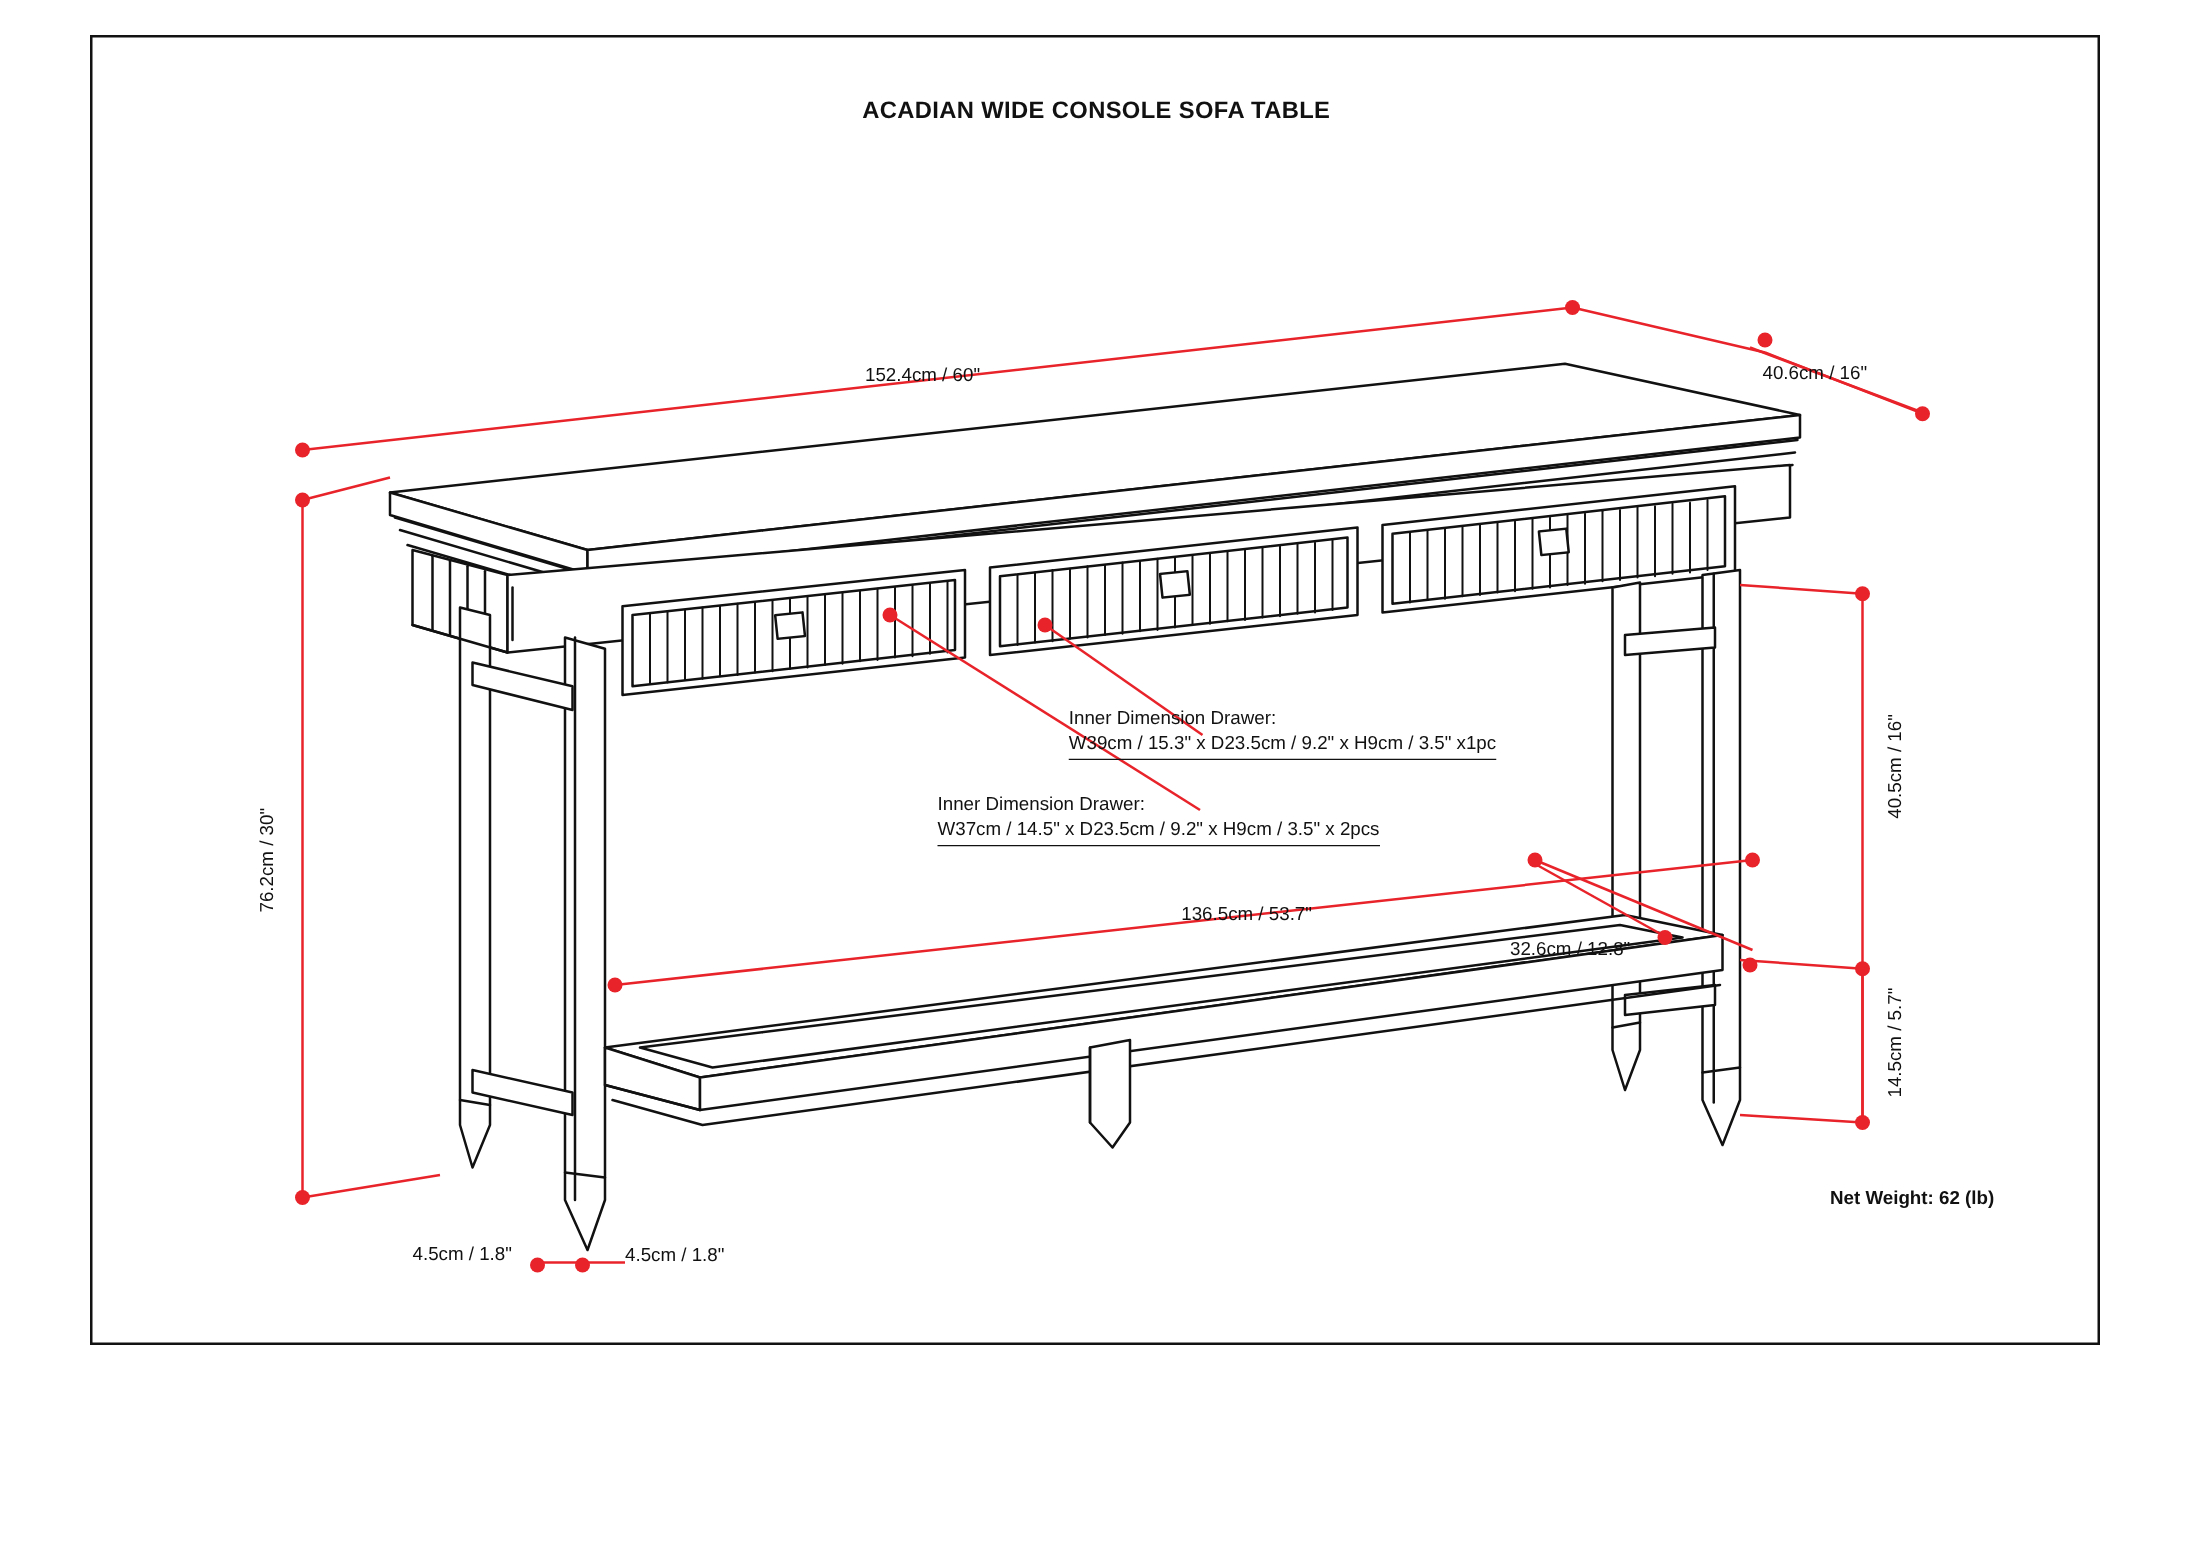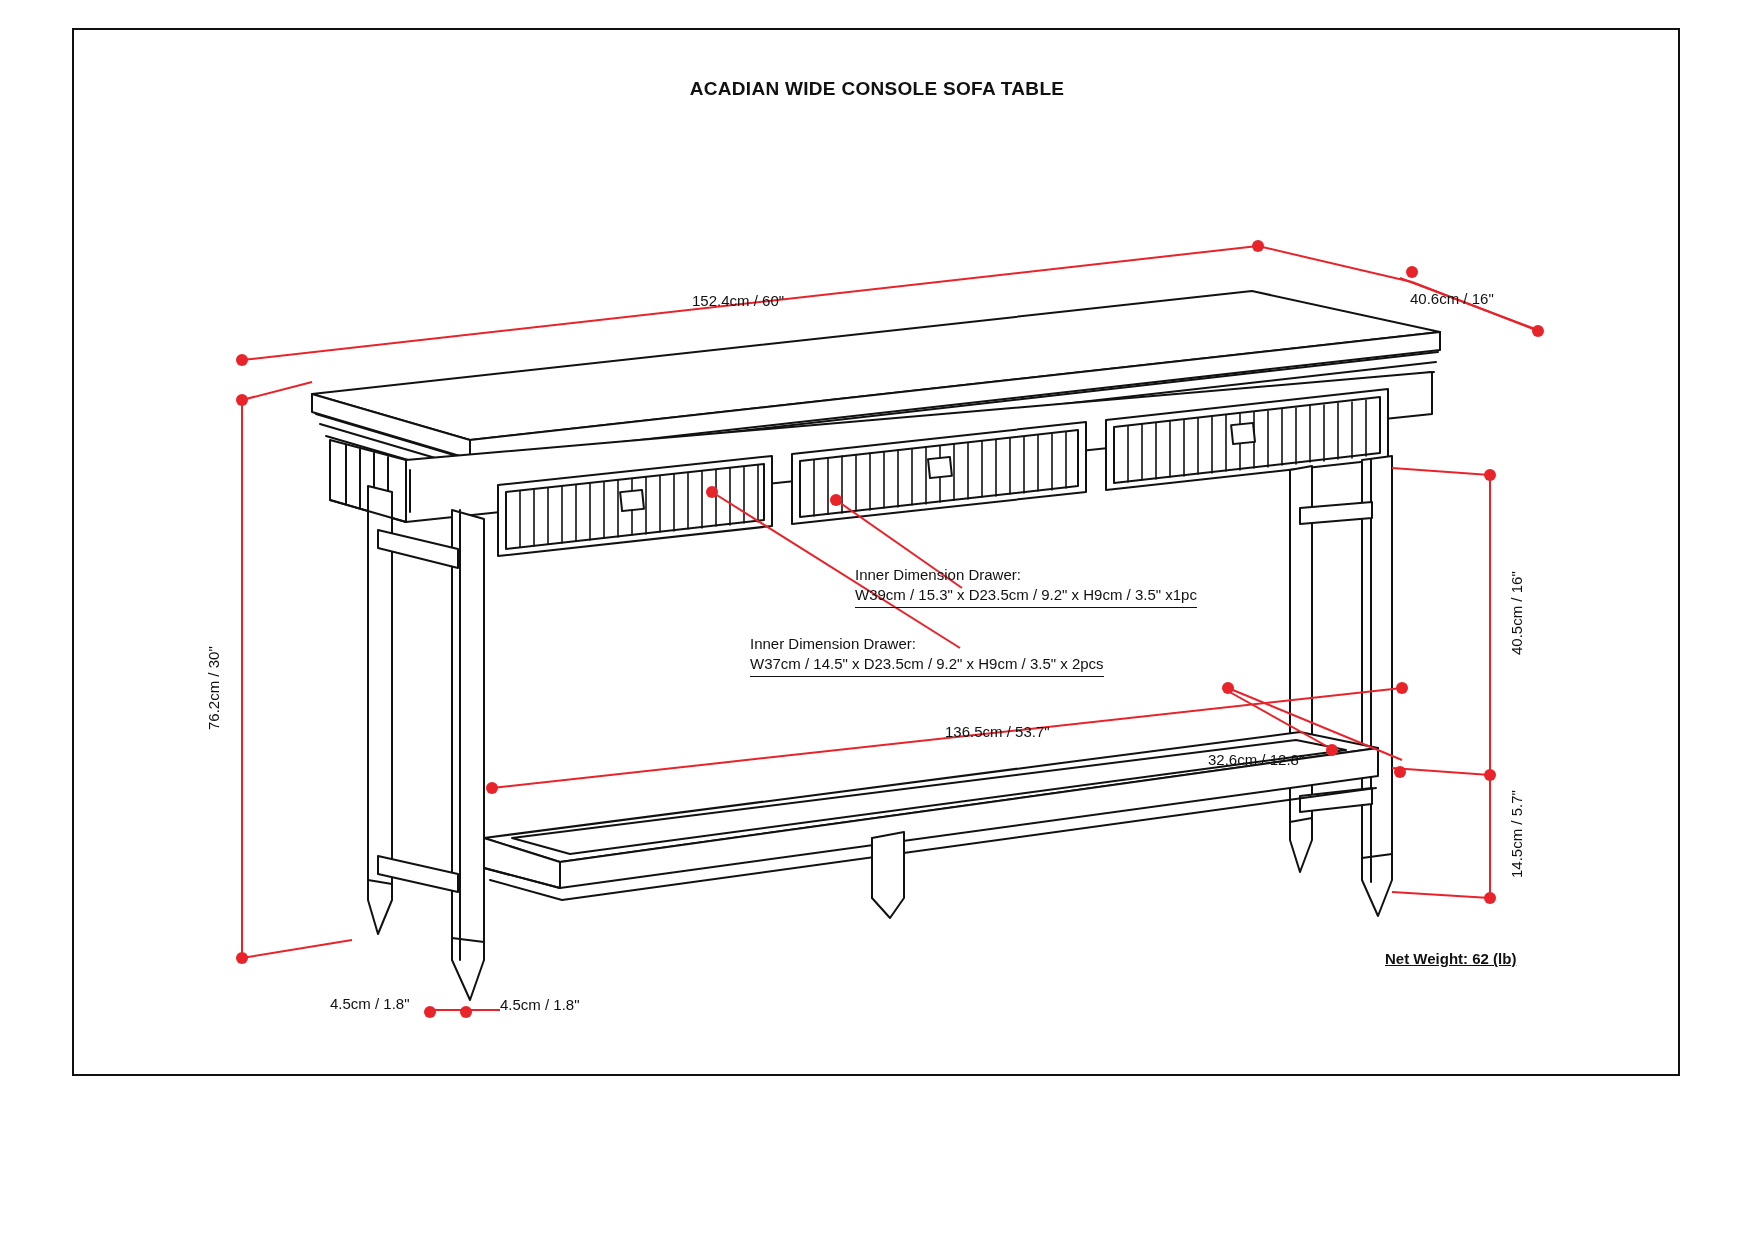--- a/index.html
+++ b/index.html
@@ -298,15 +298,15 @@
     </span>
   </div>
 
   <div class="callout" style="left:750px; top:634px;">
     <span class="ul">
       <span>Inner Dimension Drawer:</span><br>
       <span>W37cm / 14.5" x D23.5cm / 9.2" x H9cm / 3.5" x 2pcs</span>
     </span>
   </div>
 
-  <div class="netweight" style="left:1385px; top:950px;text-decoration:underline;">Net Weight: 62 (lb)</div>
+  <div class="netweight" style="left:1464px; top:950px;">Net Weight: 62 (lb)</div>
 
 </div>
 
 </body></html>

